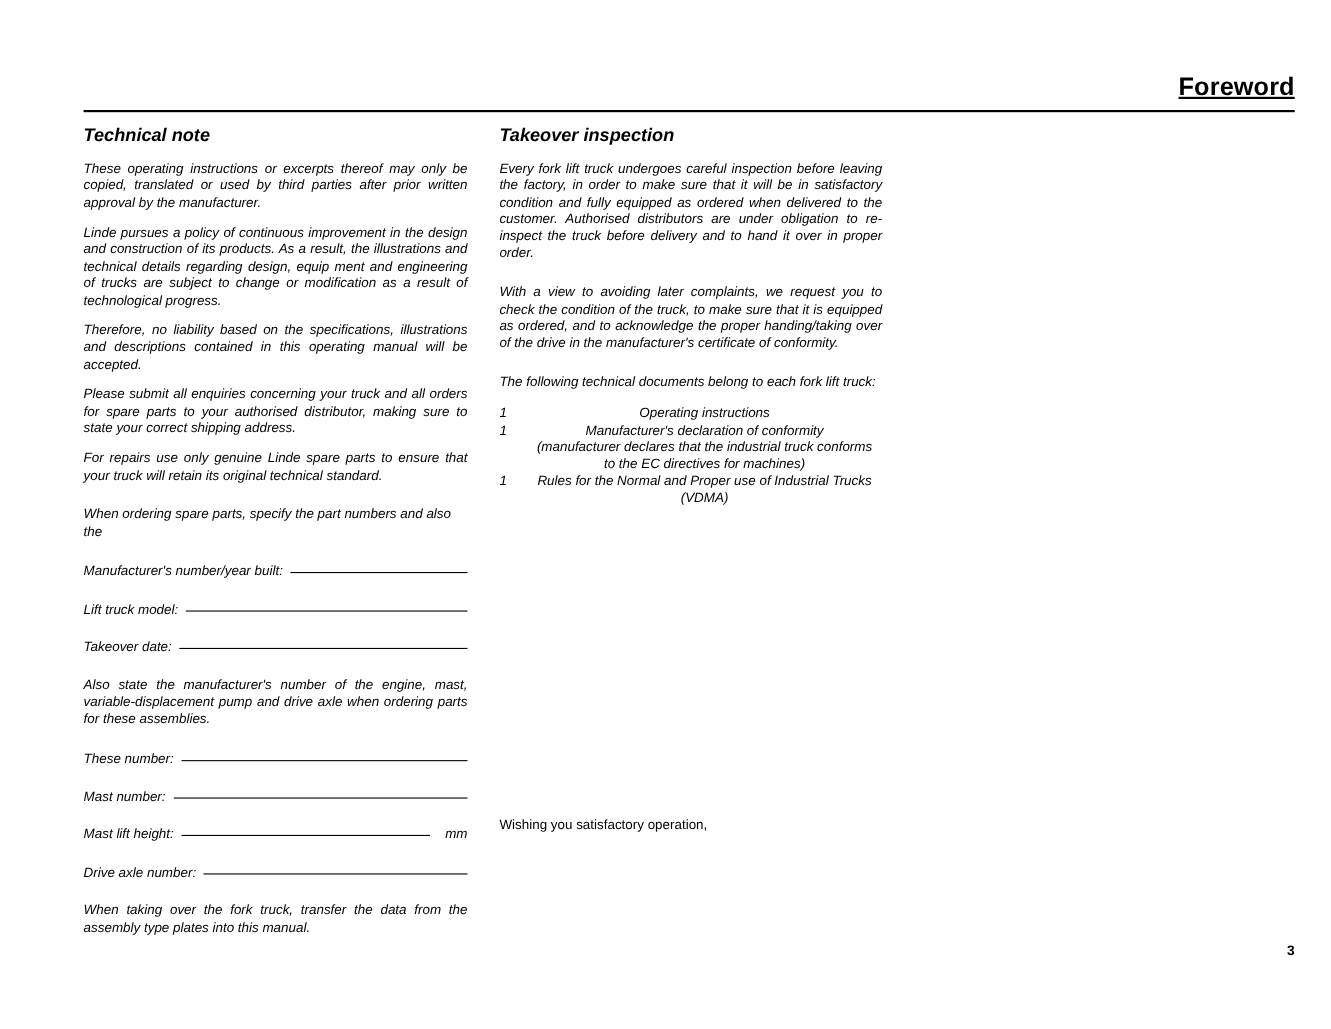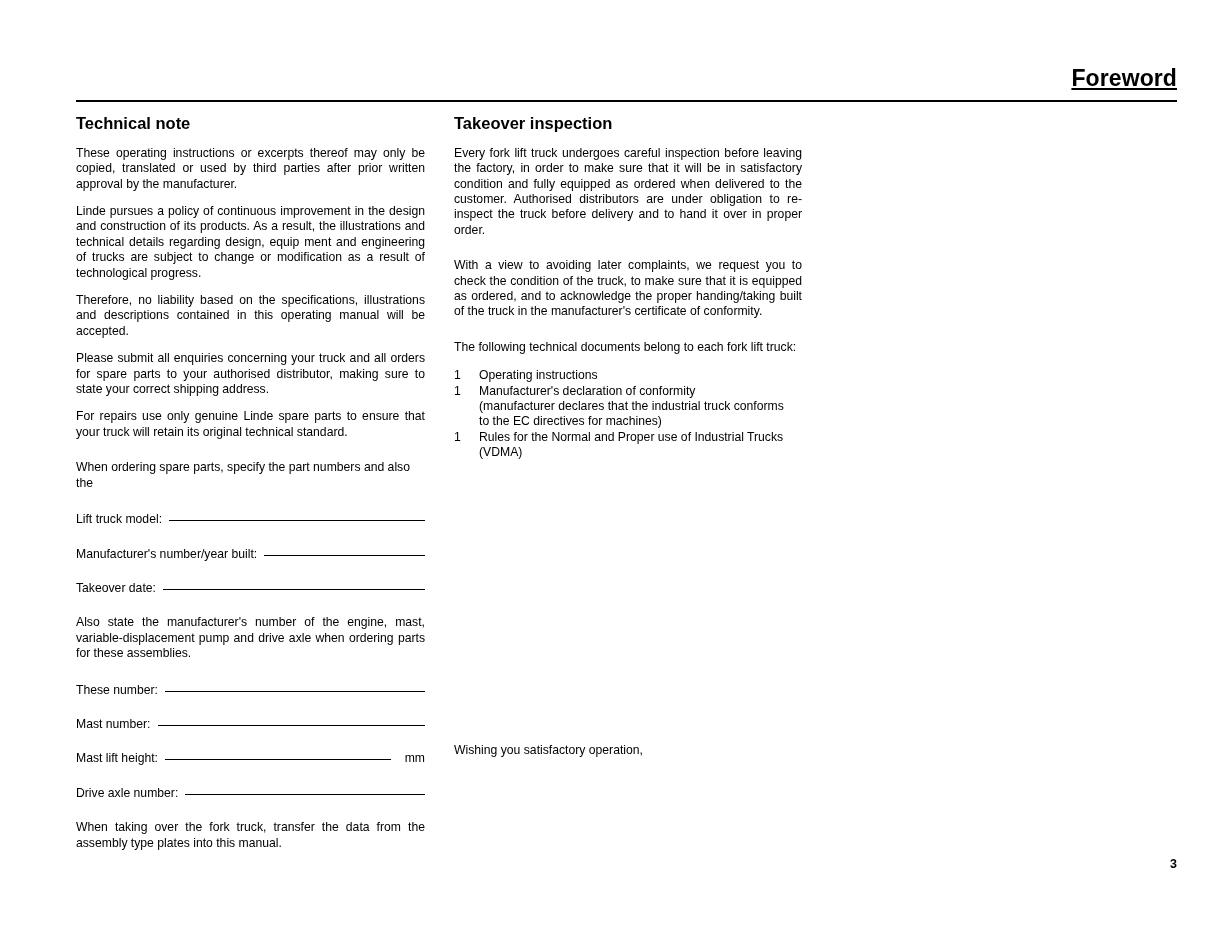--- a/index.html
+++ b/index.html
@@ -41,20 +41,21 @@
     top: 100px;
     width: 1101px;
     height: 2px;
     background: #000000;
   }
 
   
   .col {
     position: absolute;
     top: 114px;
+    font-style: italic;
   }
   .col-left {
     left: 76px;
     width: 349px;
   }
   .col-right {
     left: 454px;
     width: 348px;
   }
 
@@ -114,21 +115,21 @@
     display: flex;
     align-items: flex-start;
     margin: 0;
   }
   ul.doclist li .num {
     flex: 0 0 25px;
   }
   ul.doclist li .txt {
     flex: 1 1 auto;
   }
-  ul.doclist li .txt span { display: block; }
+  ul.doclist li .txt span { display: block; text-align: center; }
 
   
   .closing {
     position: absolute;
     left: 454px;
     top: 743px;
     width: 360px;
     font-size: 12.2px;
     line-height: 15.4px;
   }
@@ -164,25 +165,25 @@
 
     <p class="body">These operating instructions or excerpts thereof may only be copied, translated or used by third parties after prior written approval by the manufacturer.</p>
     <p class="body">Linde pursues a policy of continuous improvement in the design and construction of its products. As a result, the illustrations and technical details regarding design, equip­ ment and engineering of trucks are subject to change or modification as a result of technological progress.</p>
     <p class="body">Therefore, no liability based on the specifications, illustrations and descriptions contained in this operating manual will be accepted.</p>
     <p class="body">Please submit all enquiries concerning your truck and all orders for spare parts to your authorised distributor, making sure to state your correct shipping address.</p>
     <p class="body">For repairs use only genuine Linde spare parts to ensure that your truck will retain its original technical standard.</p>
     <p class="body nojust gap-top">When ordering spare parts, specify the part numbers and also the</p>
 
     <div class="fill-block">
       <div class="fillrow">
+        <span class="label">Manufacturer's number/year built:</span>
+        <span class="rule"></span>
+      </div>
+      <div class="fillrow">
         <span class="label">Lift truck model:</span>
-        <span class="rule"></span>
-      </div>
-      <div class="fillrow">
-        <span class="label">Manufacturer's number/year built:</span>
         <span class="rule"></span>
       </div>
       <div class="fillrow">
         <span class="label">Takeover date:</span>
         <span class="rule"></span>
       </div>
     </div>
 
     <p class="body" style="margin-top:9px;margin-bottom:21px;">Also state the manufacturer's number of the engine, mast, variable-displacement pump and drive axle when ordering parts for these assemblies.</p>
 
@@ -206,21 +207,21 @@
       </div>
     </div>
 
     <p class="body last" style="margin-top:9px;">When taking over the fork truck, transfer the data from the assembly type plates into this manual.</p>
   </div>
 
   <div class="col col-right">
     <div class="col-heading">Takeover inspection</div>
 
     <p class="body">Every fork lift truck undergoes careful inspection before leav­ing the factory, in order to make sure that it will be in satisfactory condition and fully equipped as ordered when delivered to the customer. Authorised distributors are under obligation to re-inspect the truck before delivery and to hand it over in proper order.</p>
-    <p class="body" style="margin-top:20px;">With a view to avoiding later complaints, we request you to check the condition of the truck, to make sure that it is equipped as ordered, and to acknowledge the proper hand­ing/taking built of the truck in the manufacturer's certificate of conformity.</p>
+    <p class="body" style="margin-top:20px;">With a view to avoiding later complaints, we request you to check the condition of the truck, to make sure that it is equipped as ordered, and to acknowledge the proper hand­ing/taking over of the drive in the manufacturer's certificate of conformity.</p>
     <p class="body" style="margin-top:20px;margin-bottom:13px;">The following technical documents belong to each fork lift truck:</p>
 
     <ul class="doclist">
       <li>
         <span class="num">1</span>
         <span class="txt">
           <span>Operating instructions</span>
         </span>
       </li>
       <li>

